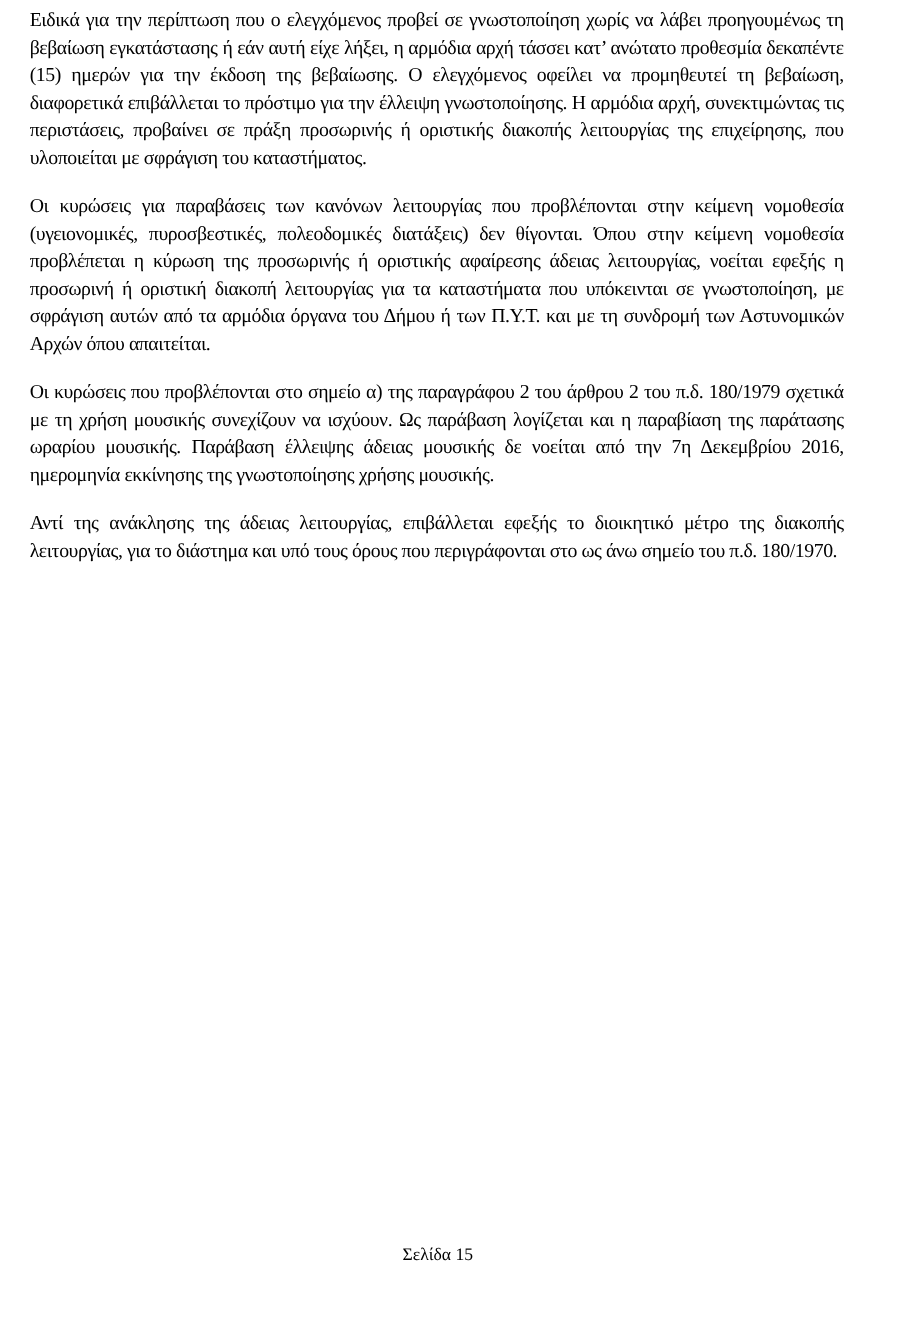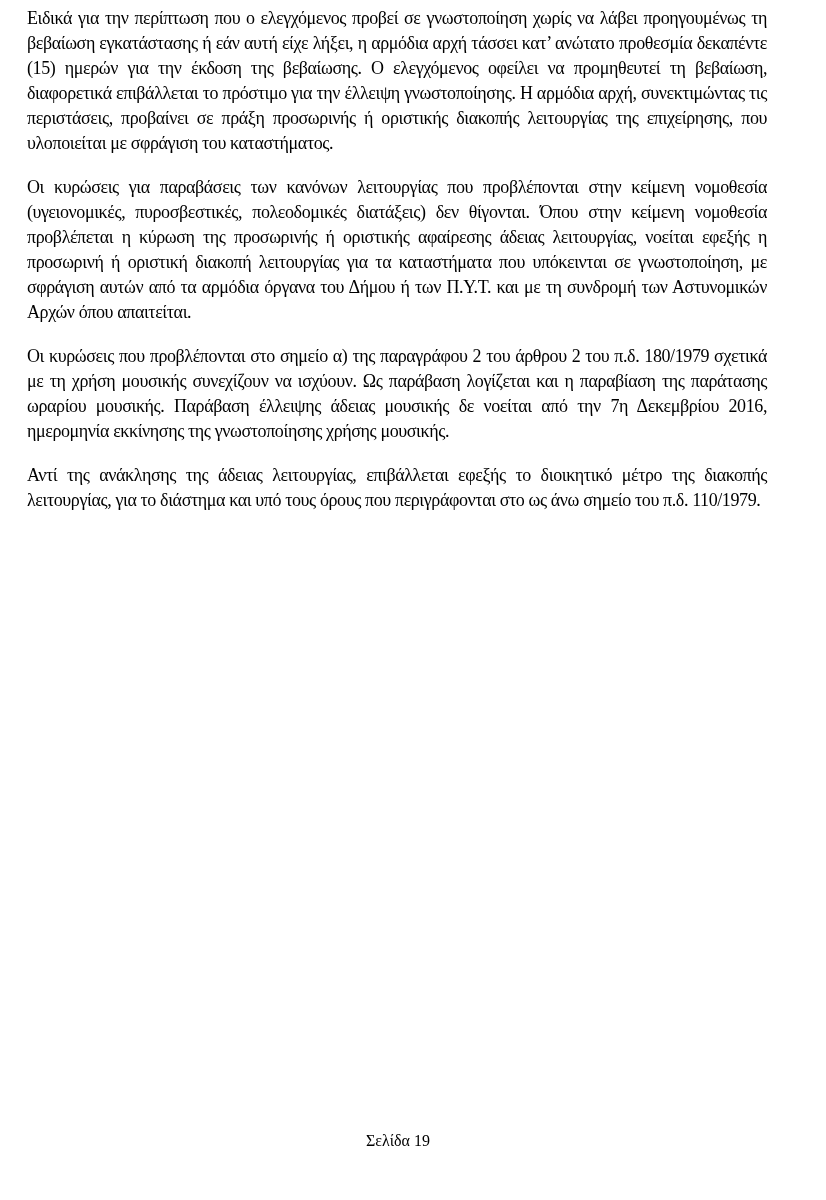--- a/index.html
+++ b/index.html
@@ -52,19 +52,19 @@
   }
 </style>
 </head>
 <body>
 
 <div class="page">
   <div class="content">
     <p class="para">Ειδικά για την περίπτωση που ο ελεγχόμενος προβεί σε γνωστοποίηση χωρίς να λάβει προηγουμένως τη βεβαίωση εγκατάστασης ή εάν αυτή είχε λήξει, η αρμόδια αρχή τάσσει κατ’ ανώτατο προθεσμία δεκαπέντε (15) ημερών για την έκδοση της βεβαίωσης. Ο ελεγχόμενος οφείλει να προμηθευτεί τη βεβαίωση, διαφορετικά επιβάλλεται το πρόστιμο για την έλλειψη γνωστοποίησης. Η αρμόδια αρχή, συνεκτιμώντας τις περιστάσεις, προβαίνει σε πράξη προσωρινής ή οριστικής διακοπής λειτουργίας της επιχείρησης, που υλοποιείται με σφράγιση του καταστήματος.</p>
     <p class="para">Οι κυρώσεις για παραβάσεις των κανόνων λειτουργίας που προβλέπονται στην κείμενη νομοθεσία (υγειονομικές, πυροσβεστικές, πολεοδομικές διατάξεις) δεν θίγονται. Όπου στην κείμενη νομοθεσία προβλέπεται η κύρωση της προσωρινής ή οριστικής αφαίρεσης άδειας λειτουργίας, νοείται εφεξής η προσωρινή ή οριστική διακοπή λειτουργίας για τα καταστήματα που υπόκεινται σε γνωστοποίηση, με σφράγιση αυτών από τα αρμόδια όργανα του Δήμου ή των Π.Υ.Τ. και με τη συνδρομή των Αστυνομικών Αρχών όπου απαιτείται.</p>
     <p class="para">Οι κυρώσεις που προβλέπονται στο σημείο α) της παραγράφου 2 του άρθρου 2 του π.δ. 180/1979 σχετικά με τη χρήση μουσικής συνεχίζουν να ισχύουν. Ως παράβαση λογίζεται και η παραβίαση της παράτασης ωραρίου μουσικής. Παράβαση έλλειψης άδειας μουσικής δε νοείται από την 7η Δεκεμβρίου 2016, ημερομηνία εκκίνησης της γνωστοποίησης χρήσης μουσικής.</p>
-    <p class="para">Αντί της ανάκλησης της άδειας λειτουργίας, επιβάλλεται εφεξής το διοικητικό μέτρο της διακοπής λειτουργίας, για το διάστημα και υπό τους όρους που περιγράφονται στο ως άνω σημείο του π.δ. 110/1979.</p>
+    <p class="para">Αντί της ανάκλησης της άδειας λειτουργίας, επιβάλλεται εφεξής το διοικητικό μέτρο της διακοπής λειτουργίας, για το διάστημα και υπό τους όρους που περιγράφονται στο ως άνω σημείο του π.δ. 180/1970.</p>
   </div>
 
   <div class="footer">
-    <span class="page-number">Σελίδα 19</span>
+    <span class="page-number">Σελίδα 15</span>
   </div>
 </div>
 
 </body></html>

